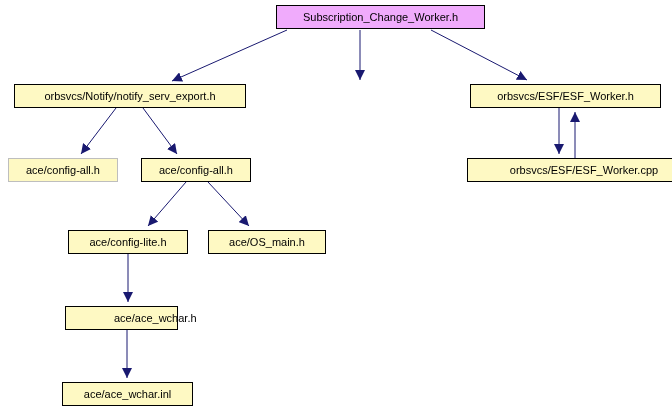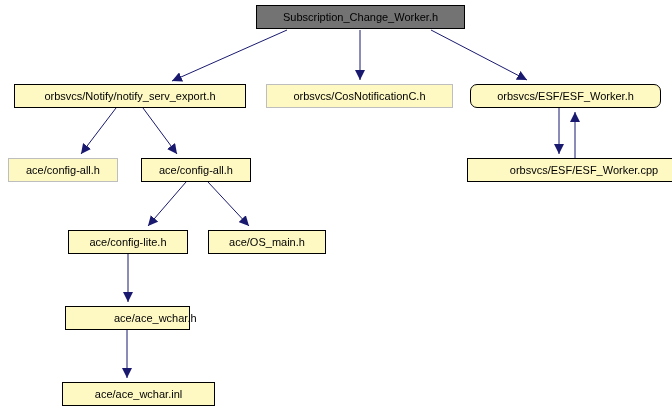--- a/index.html
+++ b/index.html
@@ -23,21 +23,21 @@
     box-sizing: border-box;
     border: 1px solid #000000;
     background: #fef9c3;
     color: #000000;
     font-size: 11px;
     line-height: 22px;
     text-align: center;
     white-space: nowrap;
     z-index: 2;
   }
-  .node.root { background: #737373; }
+  .node.root { background: #f0abfc; margin-left: 20px; }
   .node.muted { border-color: #bebebe; }
   .edge { stroke: #191970; stroke-width: 1; fill: none; }
 </style>
 </head>
 <body>
 
 <div id="canvas">
 
   <svg id="edges" width="672" height="411" viewBox="0 0 672 411" xmlns="http://www.w3.org/2000/svg">
     <defs>
@@ -55,31 +55,30 @@
     <line class="edge" x1="128" y1="254" x2="128" y2="302" marker-end="url(#arrow)"></line>
     <line class="edge" x1="127" y1="330" x2="127" y2="378" marker-end="url(#arrow)"></line>
     <line class="edge" x1="559" y1="108" x2="559" y2="154" marker-end="url(#arrow)"></line>
     <line class="edge" x1="575" y1="158" x2="575" y2="112" marker-end="url(#arrow)"></line>
   </svg>
 
   <div class="node root" style="left:256px; top:5px;  width:209px;">Subscription_Change_Worker.h</div>
 
   <div class="node" style="left:14px;  top:84px;  width:232px;">orbsvcs/Notify/notify_serv_export.h</div>
 
-  <div class="node muted" style="left:266px; top:84px;  width:187px;">orbsvcs/CosNotificationC.h</div>
 
-  <div class="node" style="left:470px; top:84px;  width:191px;border-radius:7px;">orbsvcs/ESF/ESF_Worker.h</div>
+  <div class="node" style="left:470px; top:84px;  width:191px;">orbsvcs/ESF/ESF_Worker.h</div>
 
   <div class="node muted" style="left:8px;   top:158px; width:110px;">ace/config-all.h</div>
 
   <div class="node" style="left:141px; top:158px; width:110px;">ace/config-all.h</div>
 
   <div class="node" style="left:467px; top:158px; width:234px;">orbsvcs/ESF/ESF_Worker.cpp</div>
 
   <div class="node" style="left:68px;  top:230px; width:120px;">ace/config-lite.h</div>
 
   <div class="node" style="left:208px; top:230px; width:118px;">ace/OS_main.h</div>
 
-  <div class="node" style="left:65px;  top:306px; width:125px;padding-left:48px;">ace/ace_wchar.h</div>
+  <div class="node" style="left:65px;  top:306px; width:113px;padding-left:48px;">ace/ace_wchar.h</div>
 
-  <div class="node" style="left:62px;  top:382px; width:153px;">ace/ace_wchar.inl</div>
+  <div class="node" style="left:62px;  top:382px; width:131px;">ace/ace_wchar.inl</div>
 
 </div>
 
 </body></html>

